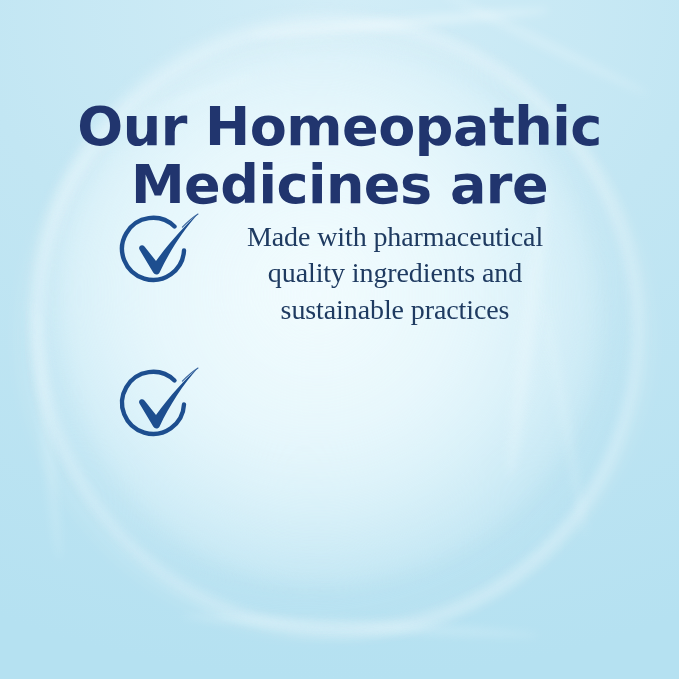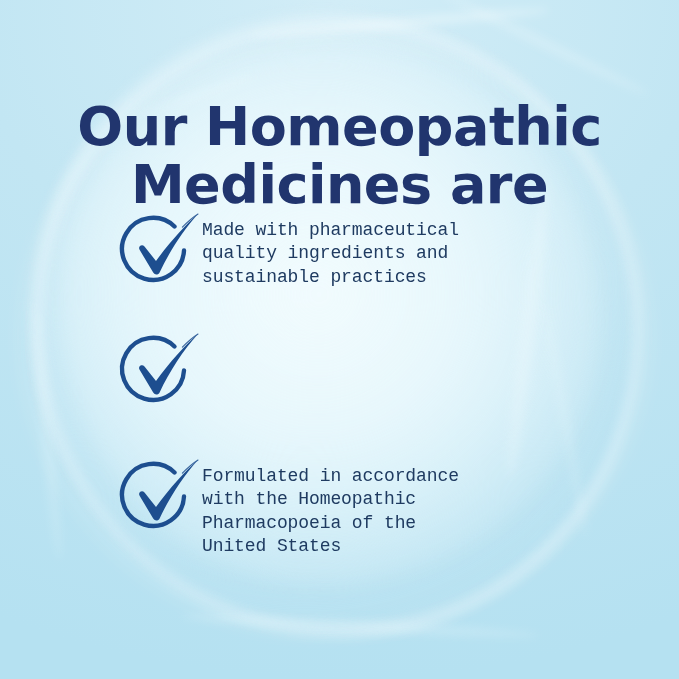--- a/index.html
+++ b/index.html
@@ -137,27 +137,28 @@
   .check-wrap svg {
     position: absolute;
     left: 0;
     top: 0;
     display: block;
   }
 
   .bullet-text {
     flex: 1 1 auto;
     color: #1f3b61;
-    font-family: Liberation Mono, monospace;
-    font-size: 18px;
+    font-family: Liberation Serif, serif;
+    font-size: 28px;
     line-height: 1.30;
     letter-spacing: -0.1px;
     white-space: pre-line;
     padding-top: 5px;
     margin-left: -6px;
+    text-align: center;
   }
 
   
   .bullet.b1 .check-wrap { margin-top: -2px; }
   .bullet.b2 { margin-bottom: 46px; }
   .bullet.b2 .check-wrap { margin-top: -2px; }
   .bullet.b3 .check-wrap { margin-top: -2px; }
 </style>
 </head>
 <body>
@@ -200,29 +201,16 @@
       <div class="bullet b2">
         <span class="check-wrap">
           <svg width="96" height="82" viewBox="0 0 96 82" aria-hidden="true">
             <path d="M62.5 14.5 A31 31 0 1 0 72 38.5" fill="none" stroke="#1d4e8f" stroke-width="4.4" stroke-linecap="round"></path>
             <path d="M86 2 C74 12 57 31 44 49 L32.5 34.5 C30 31.6 25.6 34.4 27.6 37.8 L41.2 60.6 C42.8 63.3 46.3 63.2 47.6 60.4 C57.4 39.6 71.6 17.6 86 2 Z" fill="#1d4e8f"></path>
             <path d="M86 2 C81 5.2 75.6 9.8 70.4 15.2" fill="none" stroke="#1d4e8f" stroke-width="1.1" stroke-linecap="round" opacity="0.85"></path>
           </svg>
         </span>
       </div>
 
-      <div class="bullet b3">
-        <span class="check-wrap">
-          <svg width="96" height="82" viewBox="0 0 96 82" aria-hidden="true">
-            <path d="M62.5 14.5 A31 31 0 1 0 72 38.5" fill="none" stroke="#1d4e8f" stroke-width="4.4" stroke-linecap="round"></path>
-            <path d="M86 2 C74 12 57 31 44 49 L32.5 34.5 C30 31.6 25.6 34.4 27.6 37.8 L41.2 60.6 C42.8 63.3 46.3 63.2 47.6 60.4 C57.4 39.6 71.6 17.6 86 2 Z" fill="#1d4e8f"></path>
-            <path d="M86 2 C81 5.2 75.6 9.8 70.4 15.2" fill="none" stroke="#1d4e8f" stroke-width="1.1" stroke-linecap="round" opacity="0.85"></path>
-          </svg>
-        </span>
-        <div class="bullet-text">Formulated in accordance
-with the Homeopathic
-Pharmacopoeia of the
-United States</div>
-      </div>
 
     </div>
   </div>
 </div>
 
 </body></html>

